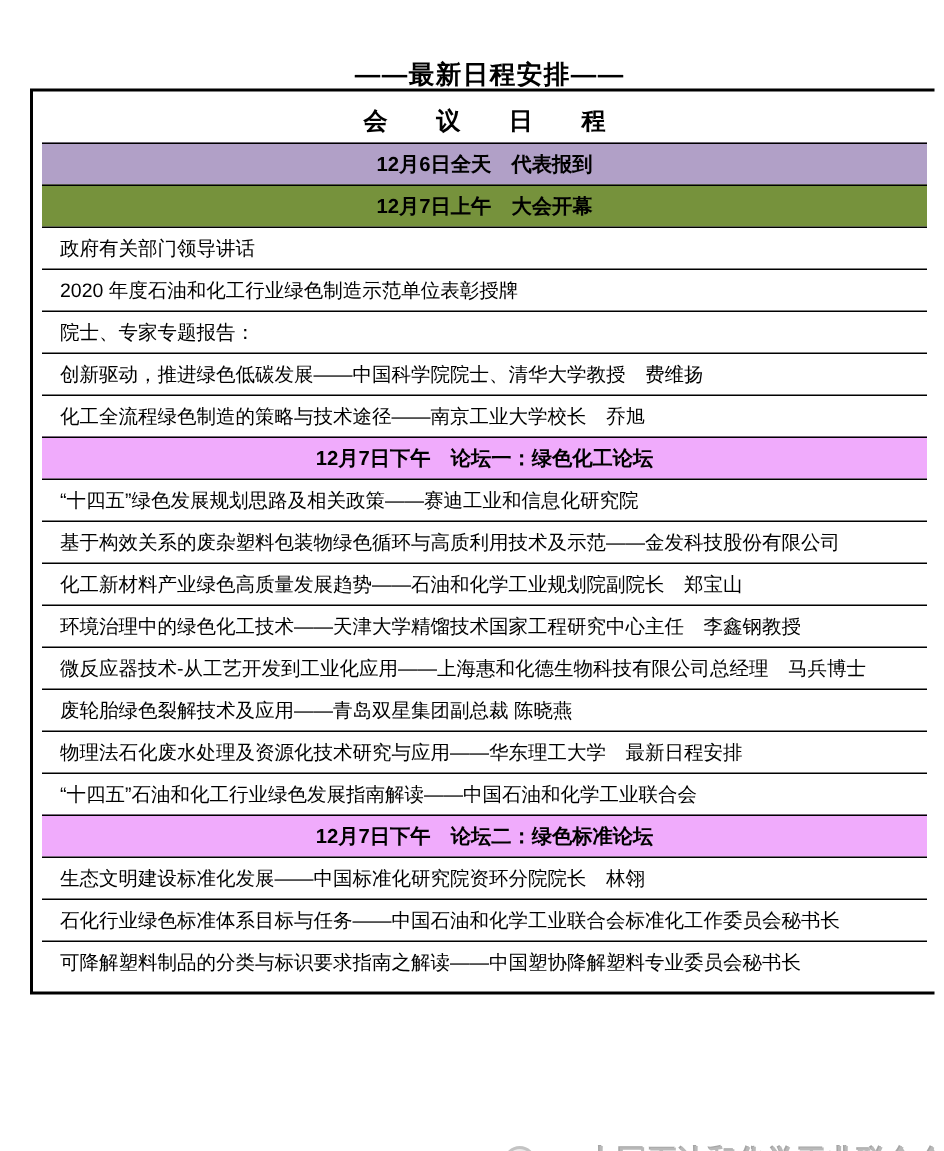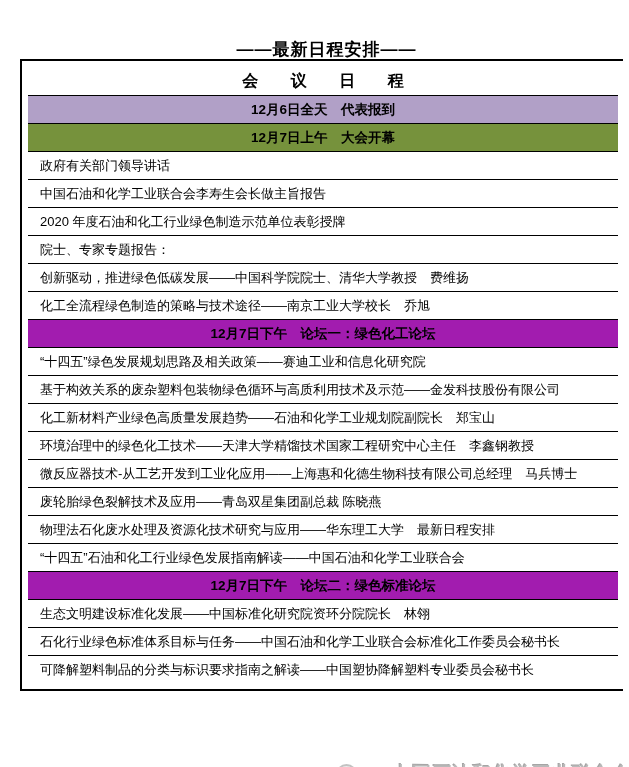--- a/index.html
+++ b/index.html
@@ -54,21 +54,21 @@
     justify-content: center;
     font-weight: bold;
     font-size: 13.5px;
   }
   .row.item-row {
     padding-left: 6px;
     font-size: 13px;
   }
   .bg-purple { background: #B1A0C7; }
   .bg-green  { background: #76923C; }
-  .bg-blue   { background: #a21caf; }
+  .bg-blue   { background: #f0abfc; }
   .watermark {
     position: absolute;
     top: 737px;
     left: 0;
     width: 100%;
     display: flex;
     justify-content: flex-end;
     align-items: center;
     padding-right: 3px;
     opacity: 0.8;
@@ -112,23 +112,20 @@
 
     <div class="row center-row bg-purple">
       <span>12月6日全天　代表报到</span>
     </div>
     <div class="row center-row bg-green">
       <span>12月7日上午　大会开幕</span>
     </div>
 
     <div class="row item-row">
       <span>政府有关部门领导讲话</span>
-    </div>
-    <div class="row item-row">
-      <span>中国石油和化学工业联合会李寿生会长做主旨报告</span>
     </div>
     <div class="row item-row">
       <span>2020 年度石油和化工行业绿色制造示范单位表彰授牌</span>
     </div>
     <div class="row item-row">
       <span>院士、专家专题报告：</span>
     </div>
     <div class="row item-row">
       <span>创新驱动，推进绿色低碳发展——中国科学院院士、清华大学教授　费维扬</span>
     </div>

